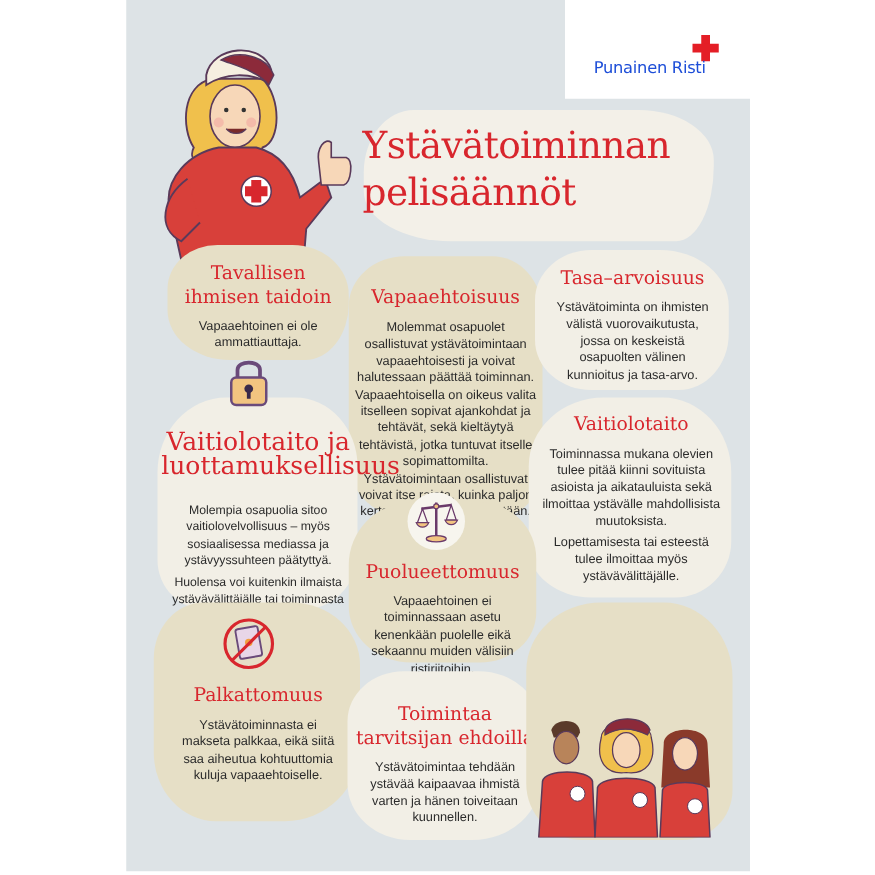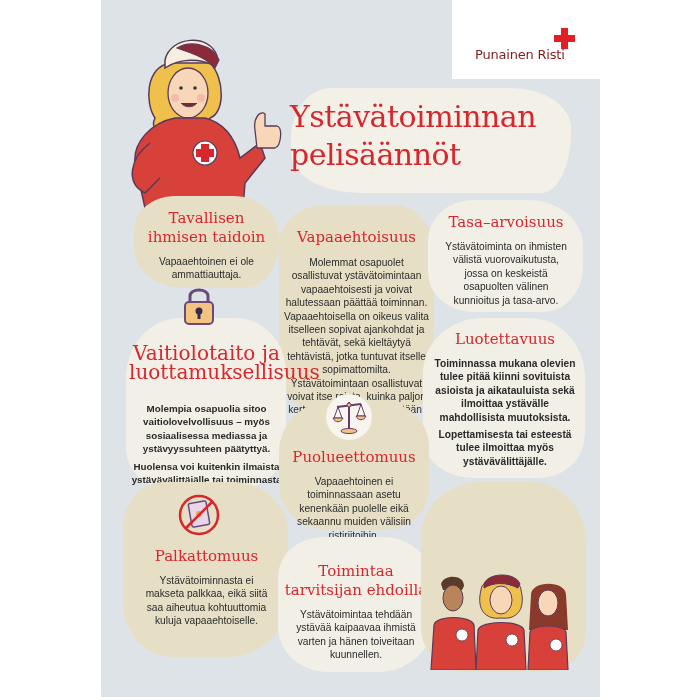--- a/index.html
+++ b/index.html
@@ -1,32 +1,32 @@
 <!DOCTYPE html>
 <html><head>
 <meta charset="utf-8">
 <style>
   html,body{margin:0;padding:0;background:#ffffff;}
   body{width:700px;height:700px;position:relative;overflow:hidden;font-family:"Liberation Sans",sans-serif;}
   .poster{position:absolute;left:101px;top:0;width:499px;height:697px;background:#dde3e6;overflow:hidden;}
   .logo-box{position:absolute;left:351px;top:0;width:148px;height:79px;background:#ffffff;}
-  .logo-text{position:absolute;left:23px;top:47px;font-size:13px;color:#7f1d1d;font-family:"DejaVu Sans",sans-serif;letter-spacing:-0.2px;}
+  .logo-text{position:absolute;left:23px;top:47px;font-size:13px;color:#1d4ed8;font-family:"DejaVu Sans",sans-serif;letter-spacing:-0.2px;}
   .logo-cross{position:absolute;left:102px;top:28px;width:21px;height:21px;}
   .logo-cross:before{content:"";position:absolute;left:7px;top:0;width:7px;height:21px;background:#e41e26;}
   .logo-cross:after{content:"";position:absolute;left:0;top:7px;width:21px;height:7px;background:#e41e26;}
 
   .title-bubble{position:absolute;left:190px;top:88px;width:280px;height:105px;background:#f3f0e8;border-radius:40px 60px 30px 70px / 50px 40px 60px 40px;}
   .title{position:absolute;left:189px;top:98px;font-family:"DejaVu Serif",serif;color:#d8262d;font-size:30px;line-height:38px;letter-spacing:-0.5px;}
 
   .blob{position:absolute;}
   .tan{background:#e6dfc6;}
   .cream{background:#f2efe6;}
   .heading{font-family:"DejaVu Serif",serif;color:#d8262d;text-align:center;font-size:15px;line-height:19px;}
   .body{font-family:"Liberation Sans",sans-serif;color:#2a2a2a;text-align:center;font-size:10.2px;line-height:13.4px;}
-  .body p{margin:0 0 4px 0;font-weight:bold;}
+  .body p{margin:0 0 4px 0;}
 
   .icon-circle{position:absolute;width:46px;height:46px;border-radius:50%;background:#f7f5ee;}
   
   .char{position:absolute;}
 </style>
 </head>
 <body>
 
 <div class="poster">
 
@@ -95,21 +95,21 @@
   <div style="position:absolute;left:28px;top:344px;width:155px;">
     <div class="heading" style="font-size:20px;">Vaitiolotaito ja luottamuksellisuus</div>
     <div class="body" style="margin-top:20px;padding:0 2px;font-size:9.8px;">
       <p>Molempia osapuolia sitoo vaitiolovelvollisuus – myös sosiaalisessa mediassa ja ystävyyssuhteen päätyttyä.</p>
       <p>Huolensa voi kuitenkin ilmaista ystävävälittäjälle tai toiminnasta vastaavalle työntekijälle.</p>
     </div>
   </div>
 
   <div class="blob cream" style="left:322px;top:318px;width:162px;height:160px;border-radius:60px 55px 45px 50px / 55px 60px 45px 40px;"></div>
   <div style="position:absolute;left:326px;top:330px;width:156px;">
-    <div class="heading">Luotettavuus</div>
+    <div class="heading">Vaitiolotaito</div>
     <div class="body" style="margin-top:8px;padding:0 6px;">
       <p>Toiminnassa mukana olevien tulee pitää kiinni sovituista asioista ja aikatauluista sekä ilmoittaa ystävälle mahdollisista muutoksista.</p>
       <p>Lopettamisesta tai esteestä tulee ilmoittaa myös ystävävälittäjälle.</p>
     </div>
   </div>
 
   <div class="blob tan" style="left:178px;top:402px;width:150px;height:128px;border-radius:50px 45px 45px 50px / 50px 45px 40px 45px;"></div>
   <div class="icon-circle" style="left:225px;top:394px;">
     <svg width="46" height="46" viewBox="0 0 46 46">
       <line x1="23" y1="8" x2="23" y2="36" stroke="#6a3a6a" stroke-width="2"></line>

